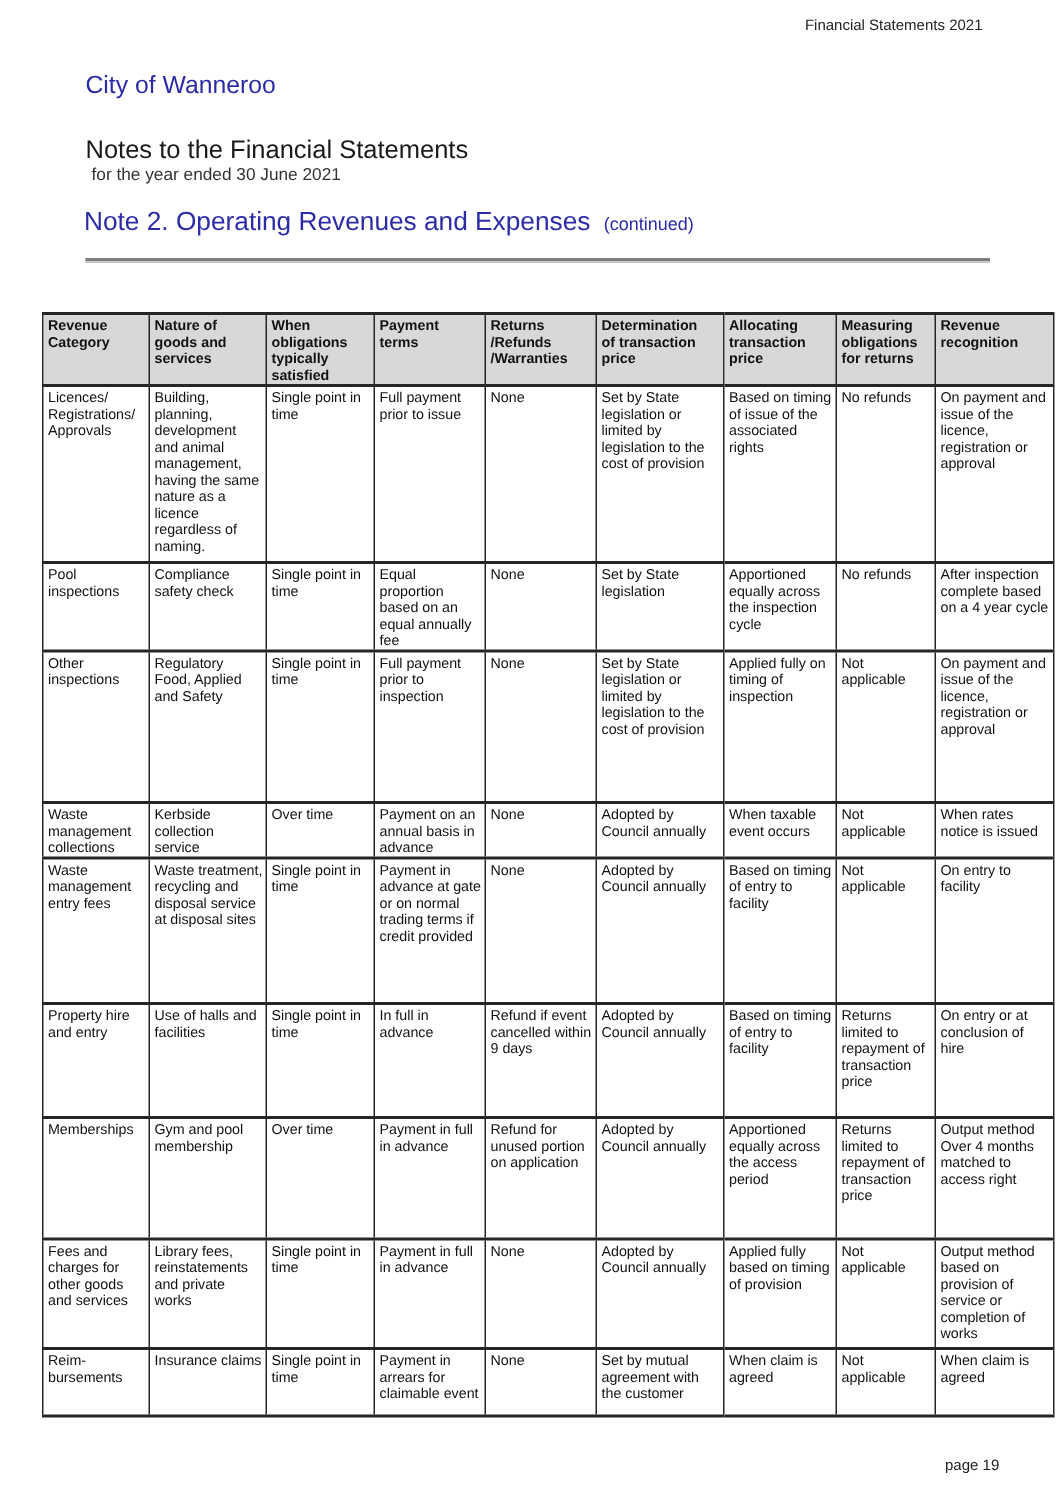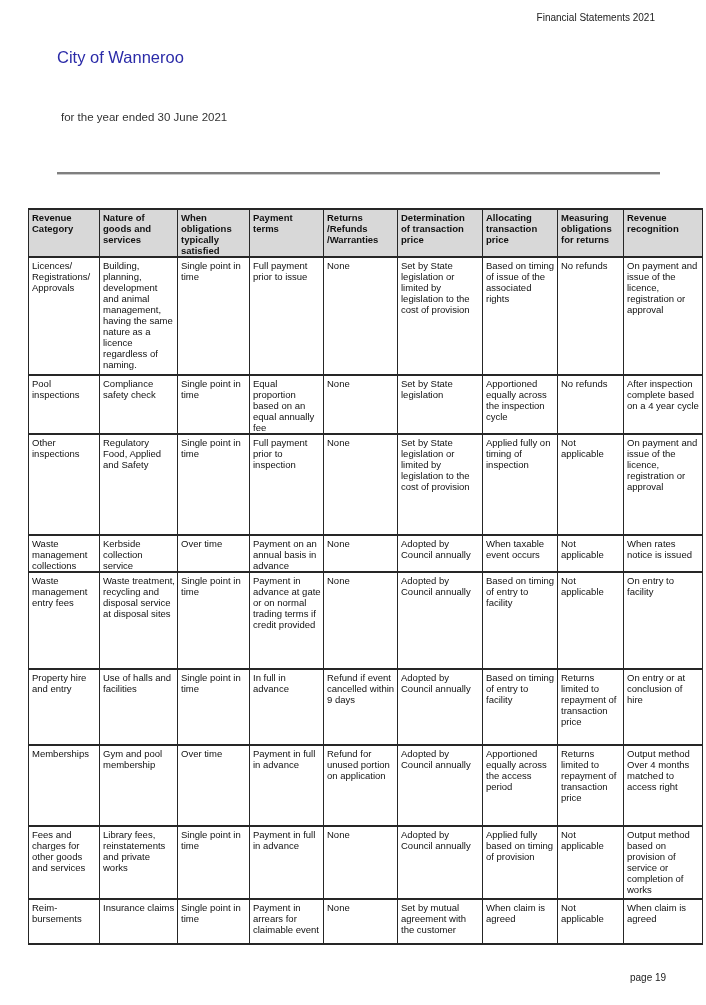--- a/index.html
+++ b/index.html
@@ -52,23 +52,28 @@
 </style>
 </head>
 <body>
 
 <div class="page">
 
   <div class="hdr-right">Financial Statements 2021</div>
 
   <div class="org-title">City of Wanneroo</div>
 
+  <div class="doc-title">Notes to the Financial Statements</div>
 
   <div class="doc-sub">for the year ended 30 June 2021</div>
 
+  <div class="section-title">
+    <span>Note 2. Operating Revenues and Expenses</span>
+    <span class="cont">(continued)</span>
+  </div>
 
   <div class="rule"></div>
 
   <table class="rev">
     <colgroup id="rev-cols">
         <col style="width: 71px;">
         <col style="width: 78px;">
         <col style="width: 72px;">
         <col style="width: 74px;">
         <col style="width: 74px;">

